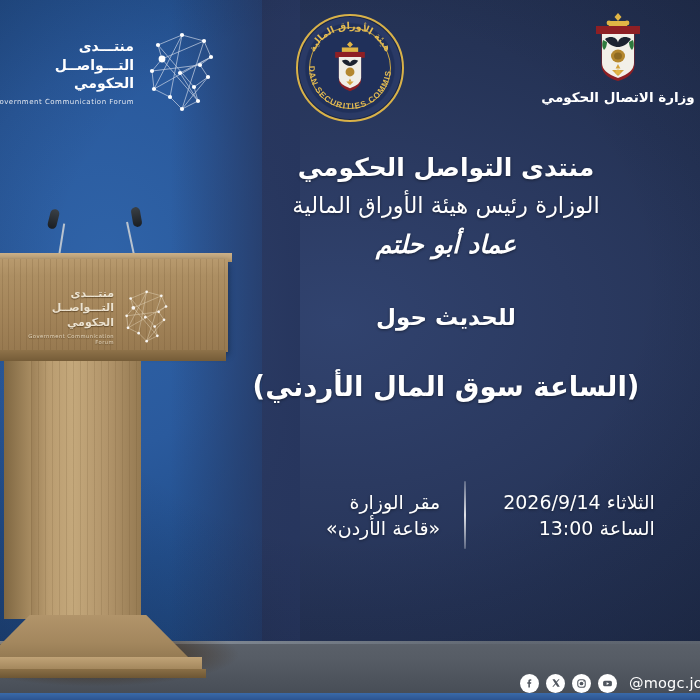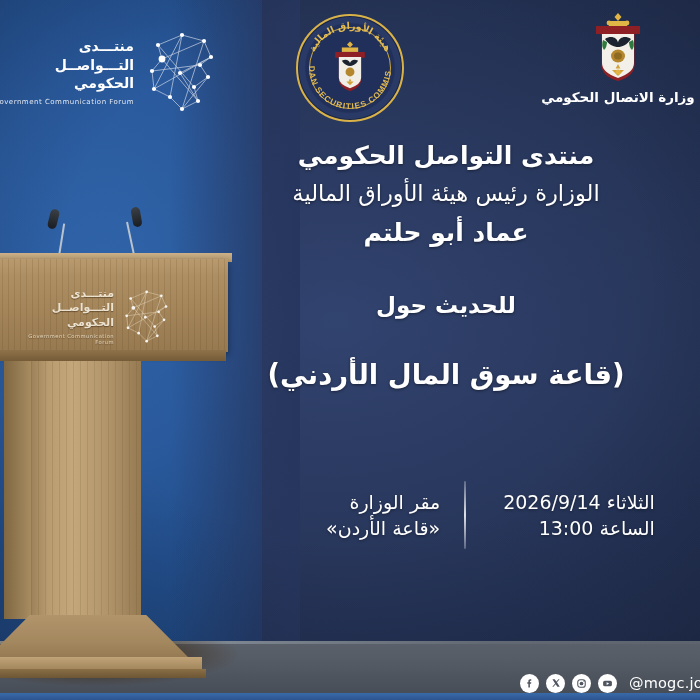--- a/index.html
+++ b/index.html
@@ -129,23 +129,23 @@
   .logo-min{position:absolute;left:548px;top:12px;width:140px;height:112px;
     display:flex;flex-direction:column;align-items:center;}
   .logo-min .lm-ar{color:#ffffff;font-size:13.5px;font-weight:700;margin-top:5px;letter-spacing:.3px;white-space:nowrap;}
 
   
   .coa{width:62px;height:72px;}
 
   
   .copy{position:absolute;left:210px;right:18px;top:132px;text-align:center;direction:rtl;}
   .line{color:#ffffff;text-shadow:0 1px 3px rgba(0,0,0,.45);}
-  .l-title{font-size:25px;font-weight:700;letter-spacing:.3px;margin-top:9px;}
+  .l-title{font-size:25px;font-weight:700;letter-spacing:.3px;margin-top:21px;}
   .l-sub{font-size:22.5px;font-weight:400;letter-spacing:.2px;margin-top:10px;}
-  .l-name{font-size:25px;font-weight:700;letter-spacing:.4px;margin-top:12px;}
+  .l-name{font-size:25px;font-weight:700;letter-spacing:.4px;margin-top:12px;font-style:italic;}
   .l-about{font-size:23px;font-weight:700;letter-spacing:.3px;margin-top:45px;}
   .l-topic{font-size:27.5px;font-weight:700;letter-spacing:.3px;margin-top:40px;}
 
   
   .details{position:absolute;left:250px;right:20px;top:470px;height:90px;
     display:flex;align-items:center;justify-content:center;direction:rtl;}
   .det-col{display:flex;flex-direction:column;gap:4px;width:165px;}
   .det-line{color:#ffffff;font-size:19px;font-weight:400;letter-spacing:.2px;white-space:nowrap;
     text-shadow:0 1px 3px rgba(0,0,0,.4);}
   .det-div{width:1.6px;height:68px;background:linear-gradient(180deg,rgba(255,255,255,.25),rgba(255,255,255,.85),rgba(255,255,255,.25));
@@ -307,21 +307,21 @@
       </svg>
       <div class="lm-ar">وزارة الاتصال الحكومي</div>
     </div>
   </div>
 
   <div class="copy">
     <div class="line l-title">منتدى التواصل الحكومي</div>
     <div class="line l-sub">الوزارة رئيس هيئة الأوراق المالية</div>
     <div class="line l-name">عماد أبو حلتم</div>
     <div class="line l-about">للحديث حول</div>
-    <div class="line l-topic">(قاعة سوق المال الأردني)</div>
+    <div class="line l-topic">(الساعة سوق المال الأردني)</div>
   </div>
 
   <div class="details">
     <div class="det-col">
       <div class="det-line">الثلاثاء 2026/9/14</div>
       <div class="det-line">الساعة 13:00</div>
     </div>
     <div class="det-div"></div>
     <div class="det-col">
       <div class="det-line">مقر الوزارة</div>

